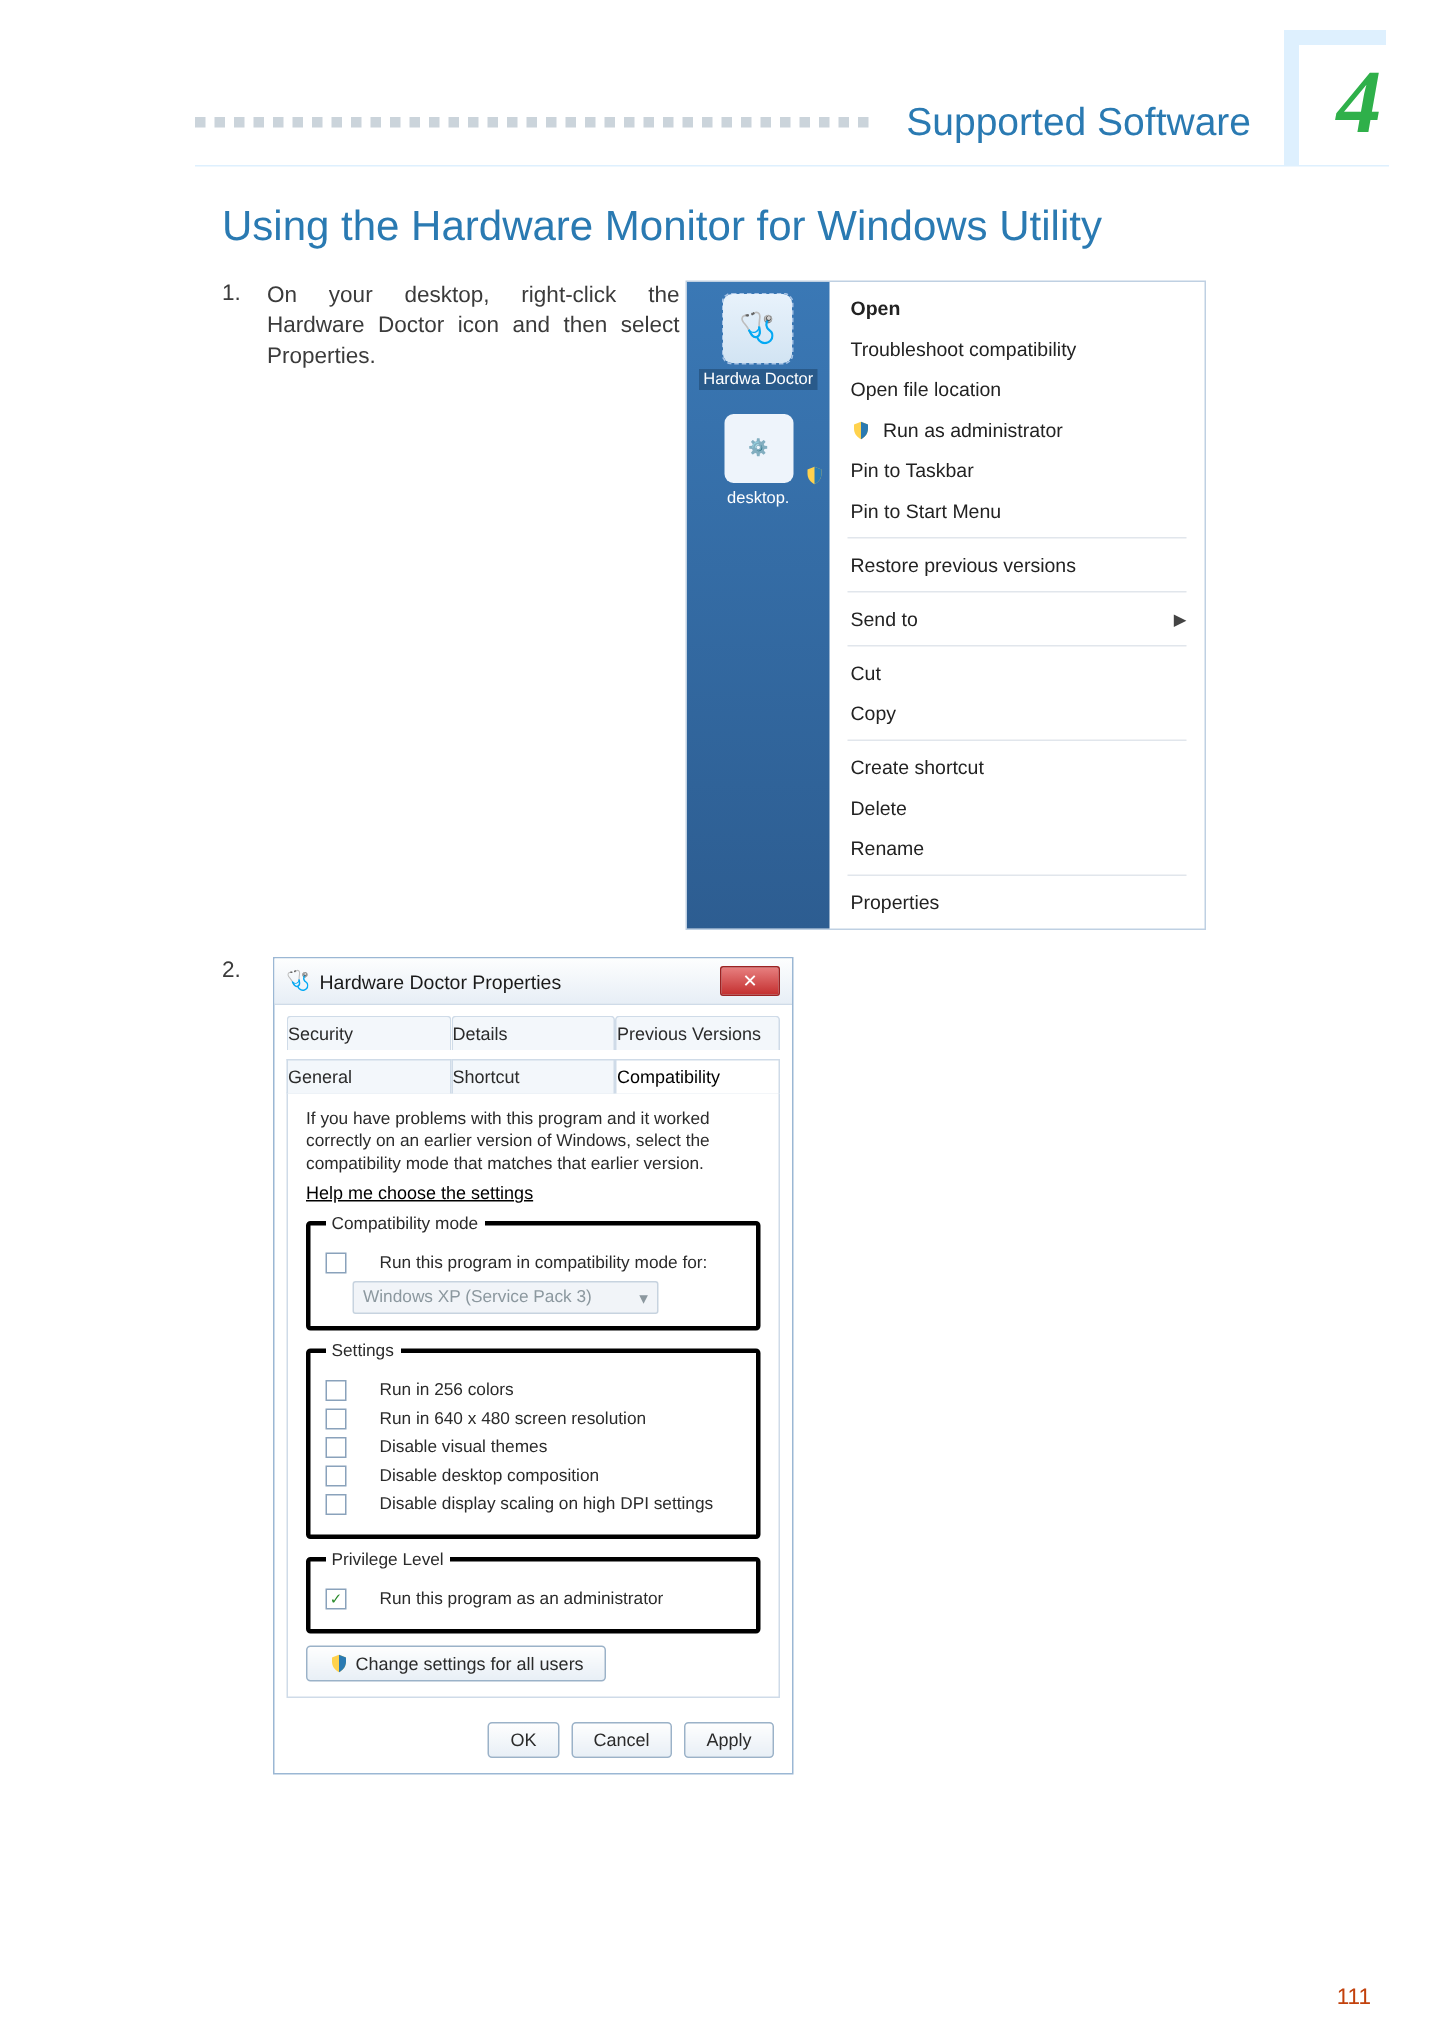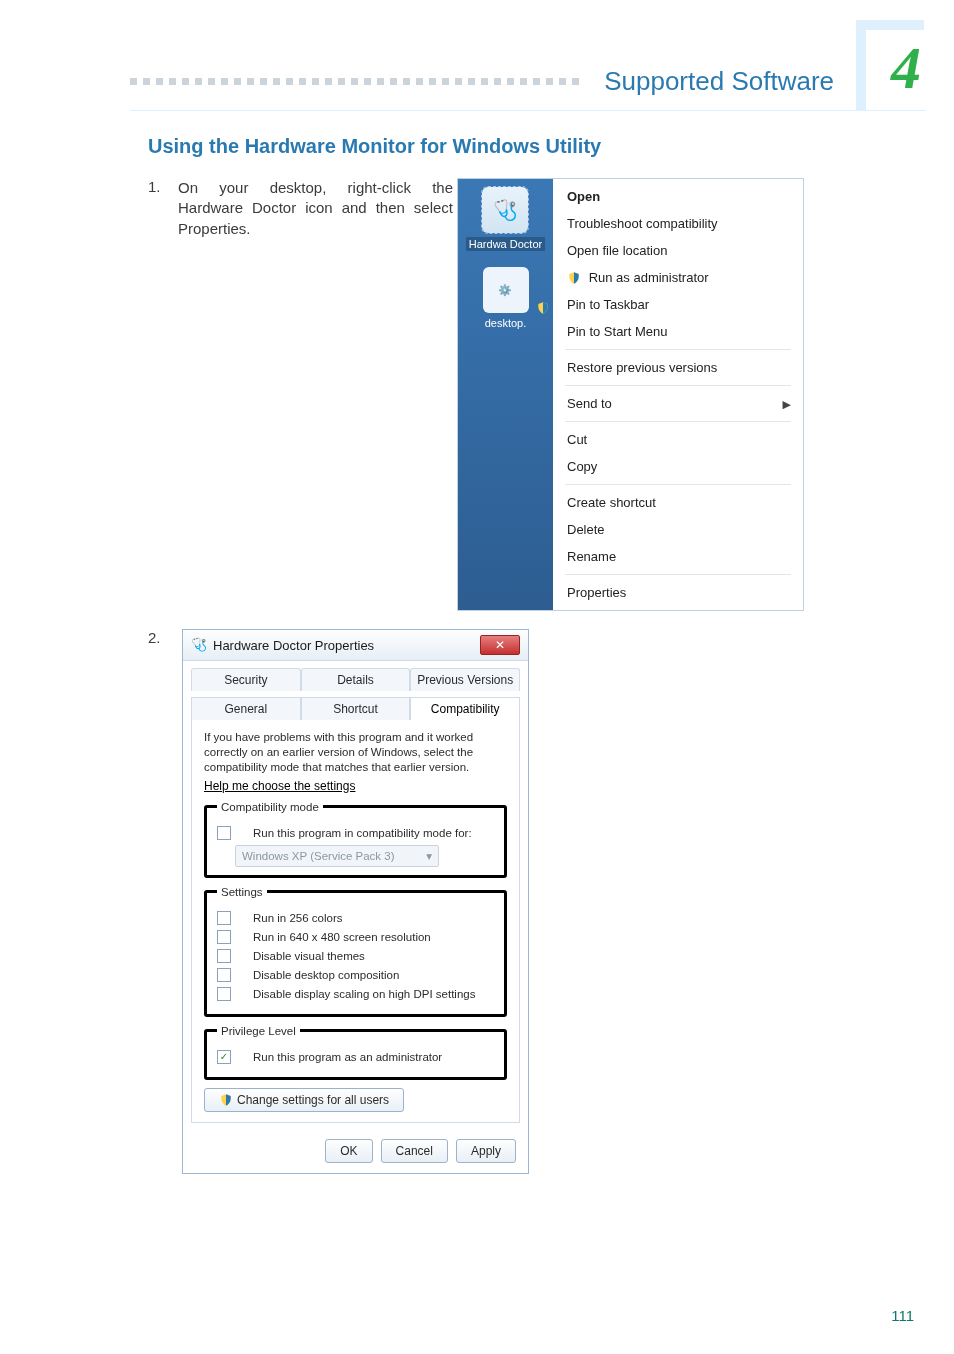--- a/index.html
+++ b/index.html
@@ -15,21 +15,21 @@
   .dots-row{position:absolute;left:130px;top:78px;display:flex;gap:6px}
   .dot{width:7px;height:7px;background:#cbd4db;}
   .header-title{position:absolute;right:120px;top:66px;color:var(--blue);font-size:26px;font-weight:400;}
   .chapter-badge{position:absolute;right:28px;top:20px;width:70px;height:90px;text-align:center;}
   .chapter-badge .line-top{height:10px;background:var(--lightblue);width:66px;margin:0 auto;}
   .chapter-badge .line-left{position:absolute;left:0;top:0;width:10px;height:90px;background:var(--lightblue);}
   .chapter-badge .num{position:absolute;right:5px;top:14px;font-family:"Times New Roman",serif;font-style:italic;font-size:60px;font-weight:700;color:var(--green);}
   .hr{border-top:1px solid var(--lightblue);margin:0 28px 0 130px;}
 
   .content{padding:16px 28px 0 148px;}
-  .h2{color:var(--blue);font-size:20px;font-weight:700;margin:8px 0 20px 0;}
+  .h2{color:var(--blue);font-size:28px;font-weight:400;margin:8px 0 20px 0;}
   .step{display:flex;align-items:flex-start;margin-bottom:18px;}
   .step-num{width:30px;flex:none;font-family:Verdana,Arial,sans-serif;font-size:15px;}
   .step-text{flex:none;width:275px;font-family:Verdana,Arial,sans-serif;font-size:15px;line-height:1.35;text-align:justify}
   .step-right{flex:none;margin-left:4px}
 
   
   .ctx{width:345px;border:1px solid #bfd0e2;background:#fff;}
   .ctx-left{width:95px;background:linear-gradient(180deg,#3a78b5 0%,#2d5d91 100%);padding-top:8px;display:flex;flex-direction:column;align-items:center;gap:16px;}
   .ctx-wrap{display:flex}
   .ctx-right{flex:1;padding:4px 0;}
@@ -44,35 +44,35 @@
   .shield-mini{position:absolute;left:78px;top:122px;width:14px;height:14px}
   .label-sel{background:#295a8a;padding:1px 3px;}
 
   
   .dlg{width:345px;border:1px solid #9bb7d4;background:#fff;font-size:12px;color:#2b2b2b;}
   .titlebar{display:flex;align-items:center;background:linear-gradient(180deg,#fdfefe,#e7eef6);padding:5px 8px;border-bottom:1px solid #cfdbe8;font-size:13px;color:#1a1a1a}
   .titlebar .icon{width:16px;height:16px;margin-right:6px}
   .titlebar .spacer{flex:1}
   .close-x{width:38px;height:18px;background:linear-gradient(180deg,#e77f7f,#c43030);color:#fff;display:flex;align-items:center;justify-content:center;border-radius:2px;font-size:12px;border:1px solid #9c2222}
   .tabs{display:grid;grid-template-columns:1fr 1fr 1fr;margin:6px 8px 0 8px}
-  .tab{border:1px solid #cfdbe8;border-bottom:none;background:#f3f7fb;text-align:center;padding:4px 0;font-size:12px;border-radius:3px 3px 0 0;position:relative;top:1px;z-index:1}
+  .tab{border:1px solid #cfdbe8;border-bottom:none;background:#f3f7fb;padding:4px 0;font-size:12px;border-radius:3px 3px 0 0;position:relative;top:1px;z-index:1}
   .tab.row2{border-radius:0}
   .tab.active{background:#fff;z-index:3;font-weight:400;color:#000}
   .tab-body{border:1px solid #cfdbe8;margin:0 8px 8px 8px;padding:10px 12px;}
   .desc{font-size:11.5px;line-height:1.3;margin-bottom:4px}
   .link{color:#000000;text-decoration:underline;cursor:pointer}
   fieldset{border:3px solid #000000;border-radius:3px;margin:8px 0;padding:8px 10px}
   legend{font-size:11.5px;padding:0 4px}
   .chk{display:flex;align-items:center;gap:22px;font-size:11.5px;margin:5px 0}
   .chkbox{width:12px;height:12px;border:1px solid #8aa2bb;flex:none;display:flex;align-items:center;justify-content:center;font-size:10px;color:#2a8a2a;background:#fff}
   .chkbox.checked::after{content:"✓"}
   .select-dis{border:1px solid #c7d3df;background:#f1f4f8;color:#8c989f;padding:3px 6px;margin:4px 0 0 18px;width:190px;display:flex;justify-content:space-between;align-items:center;border-radius:2px;font-size:11.5px}
   .btn{border:1px solid #9bb2c8;background:linear-gradient(180deg,#fefefe,#e8eff6);border-radius:3px;padding:4px 14px;font-size:12px;display:inline-flex;align-items:center;gap:4px}
   .dlg-buttons{display:flex;justify-content:flex-end;gap:8px;padding:8px 12px 10px 12px}
-  .page-num{position:absolute;bottom:30px;right:40px;font-family:Verdana,Arial,sans-serif;font-size:15px;color:#0f766e}
+  .page-num{position:absolute;bottom:14px;right:40px;font-family:Verdana,Arial,sans-serif;font-size:15px;color:#c2410c}
   .shield-svg{width:14px;height:14px}
 </style>
 </head>
 <body>
 
 <div class="page">
   <div class="header">
     <div class="dots-row">
       <span class="dot"></span>
         <span class="dot"></span>

